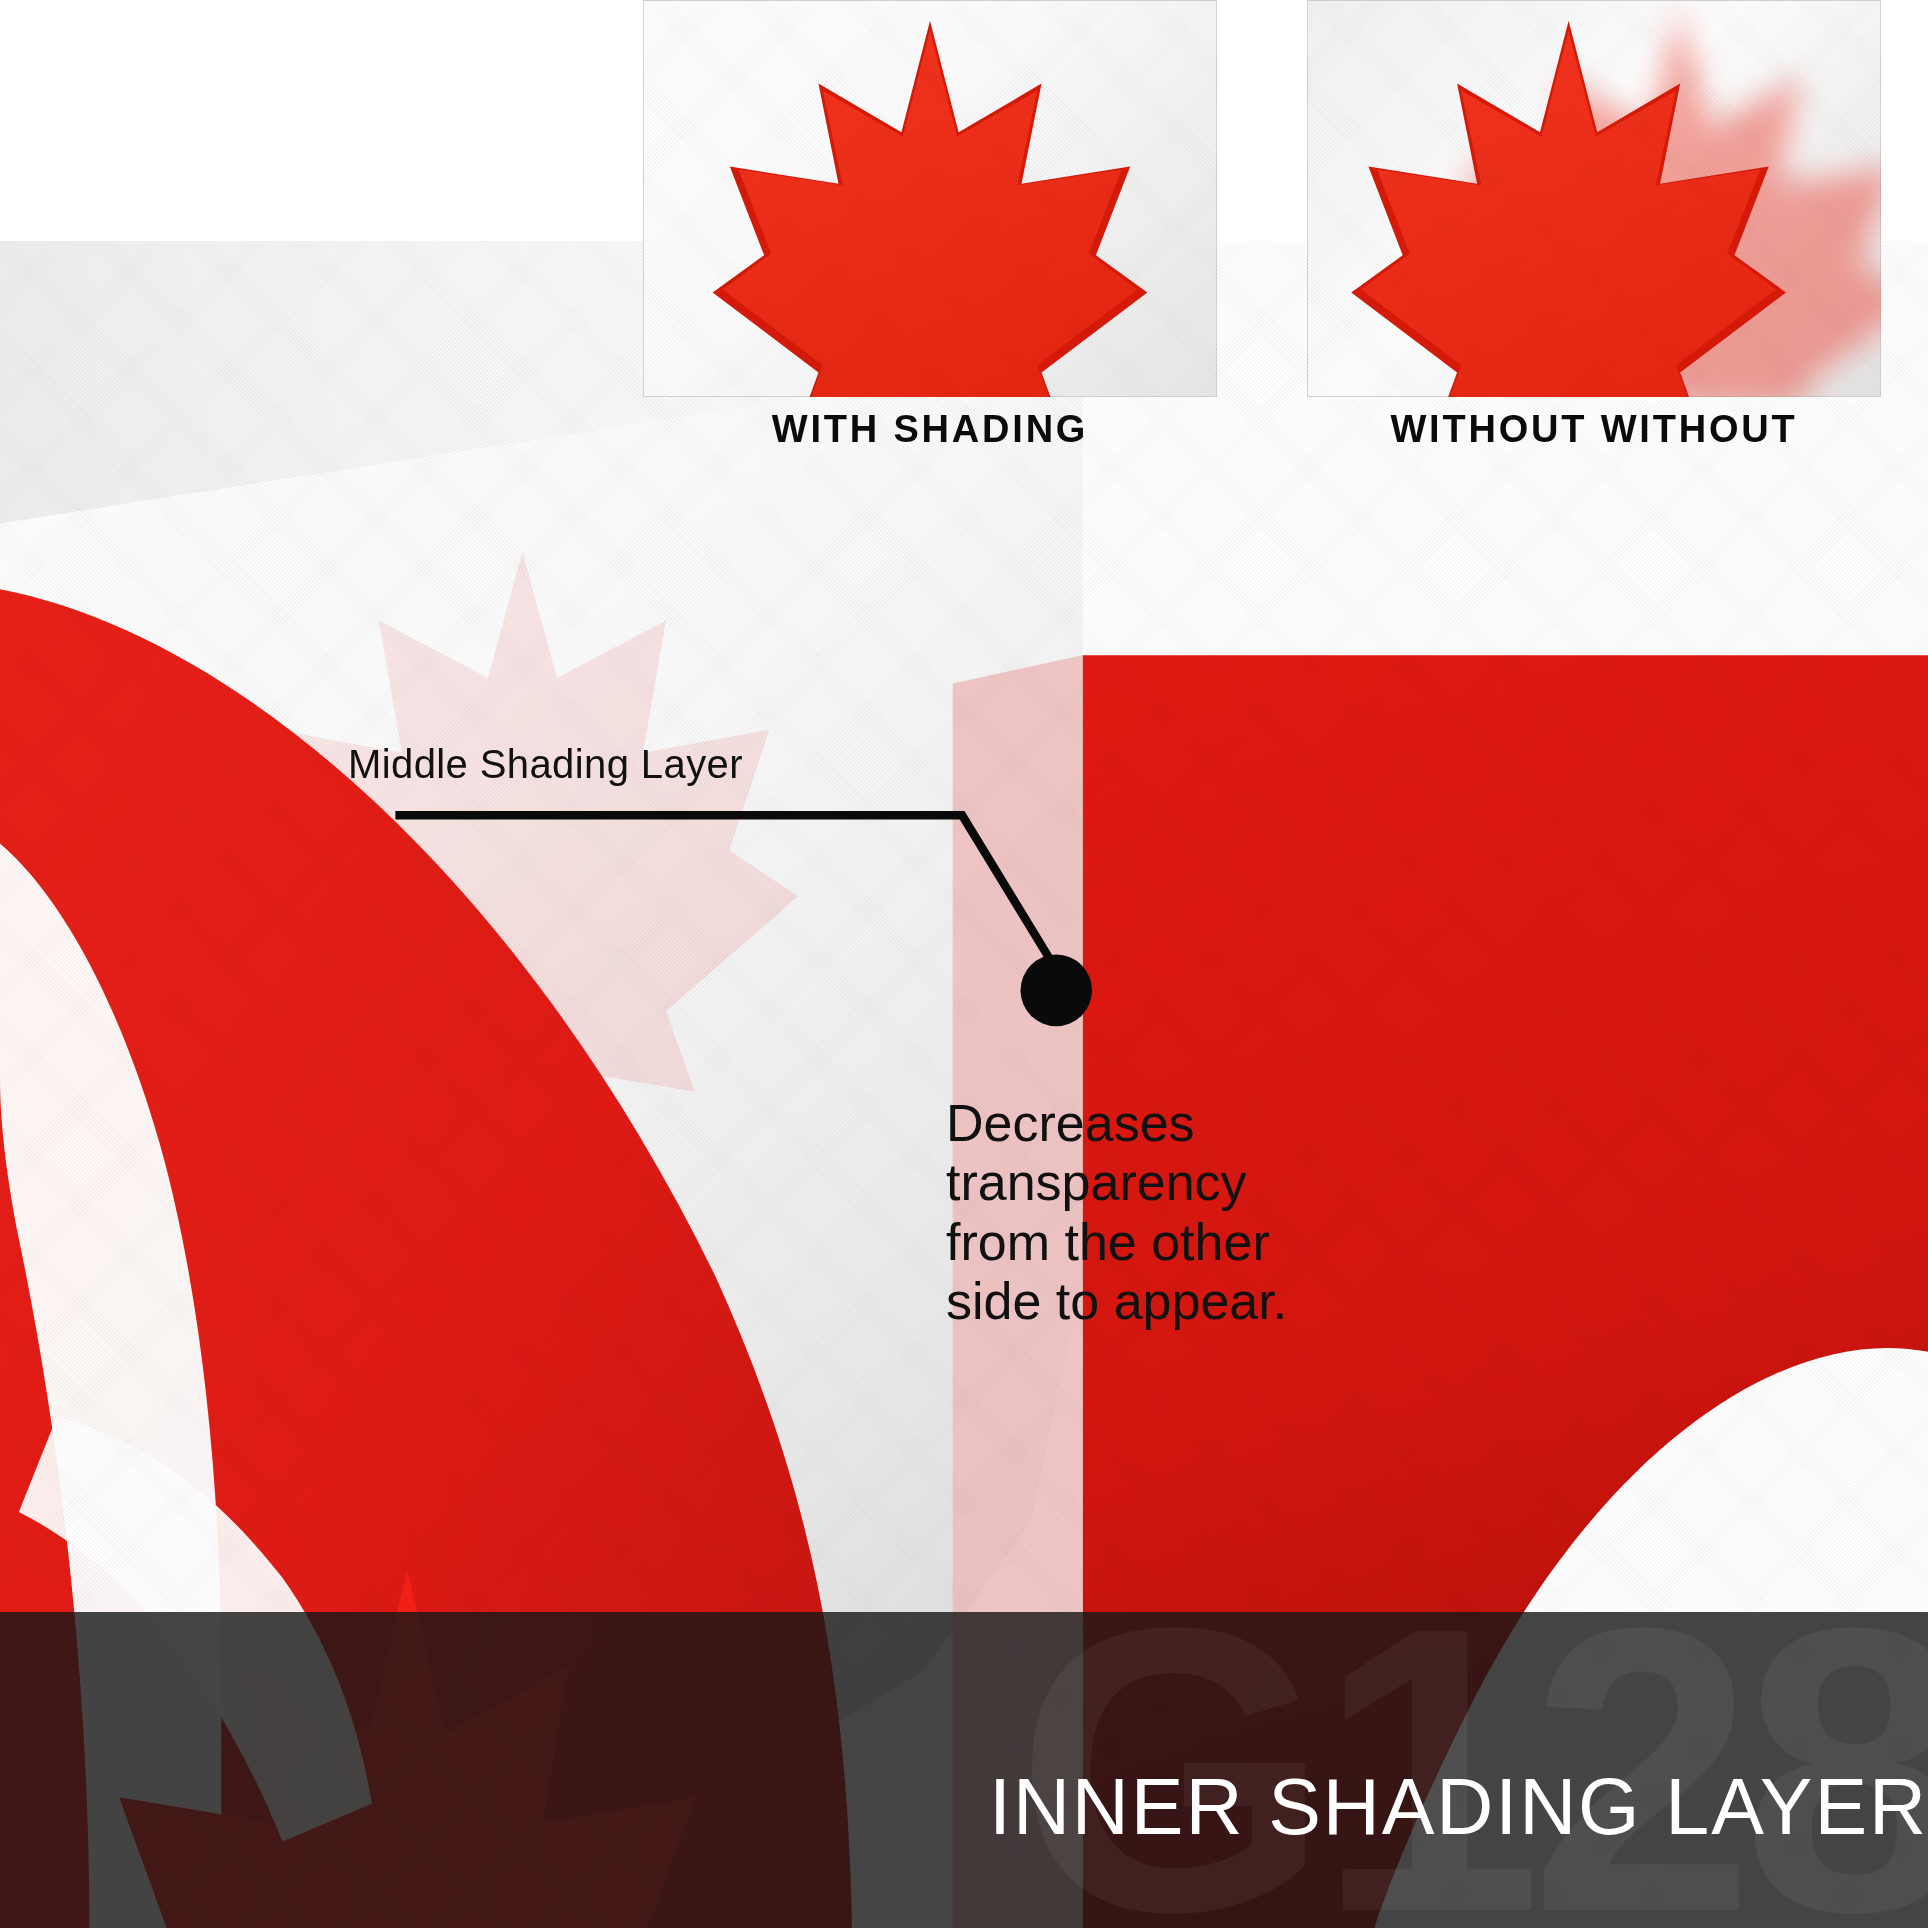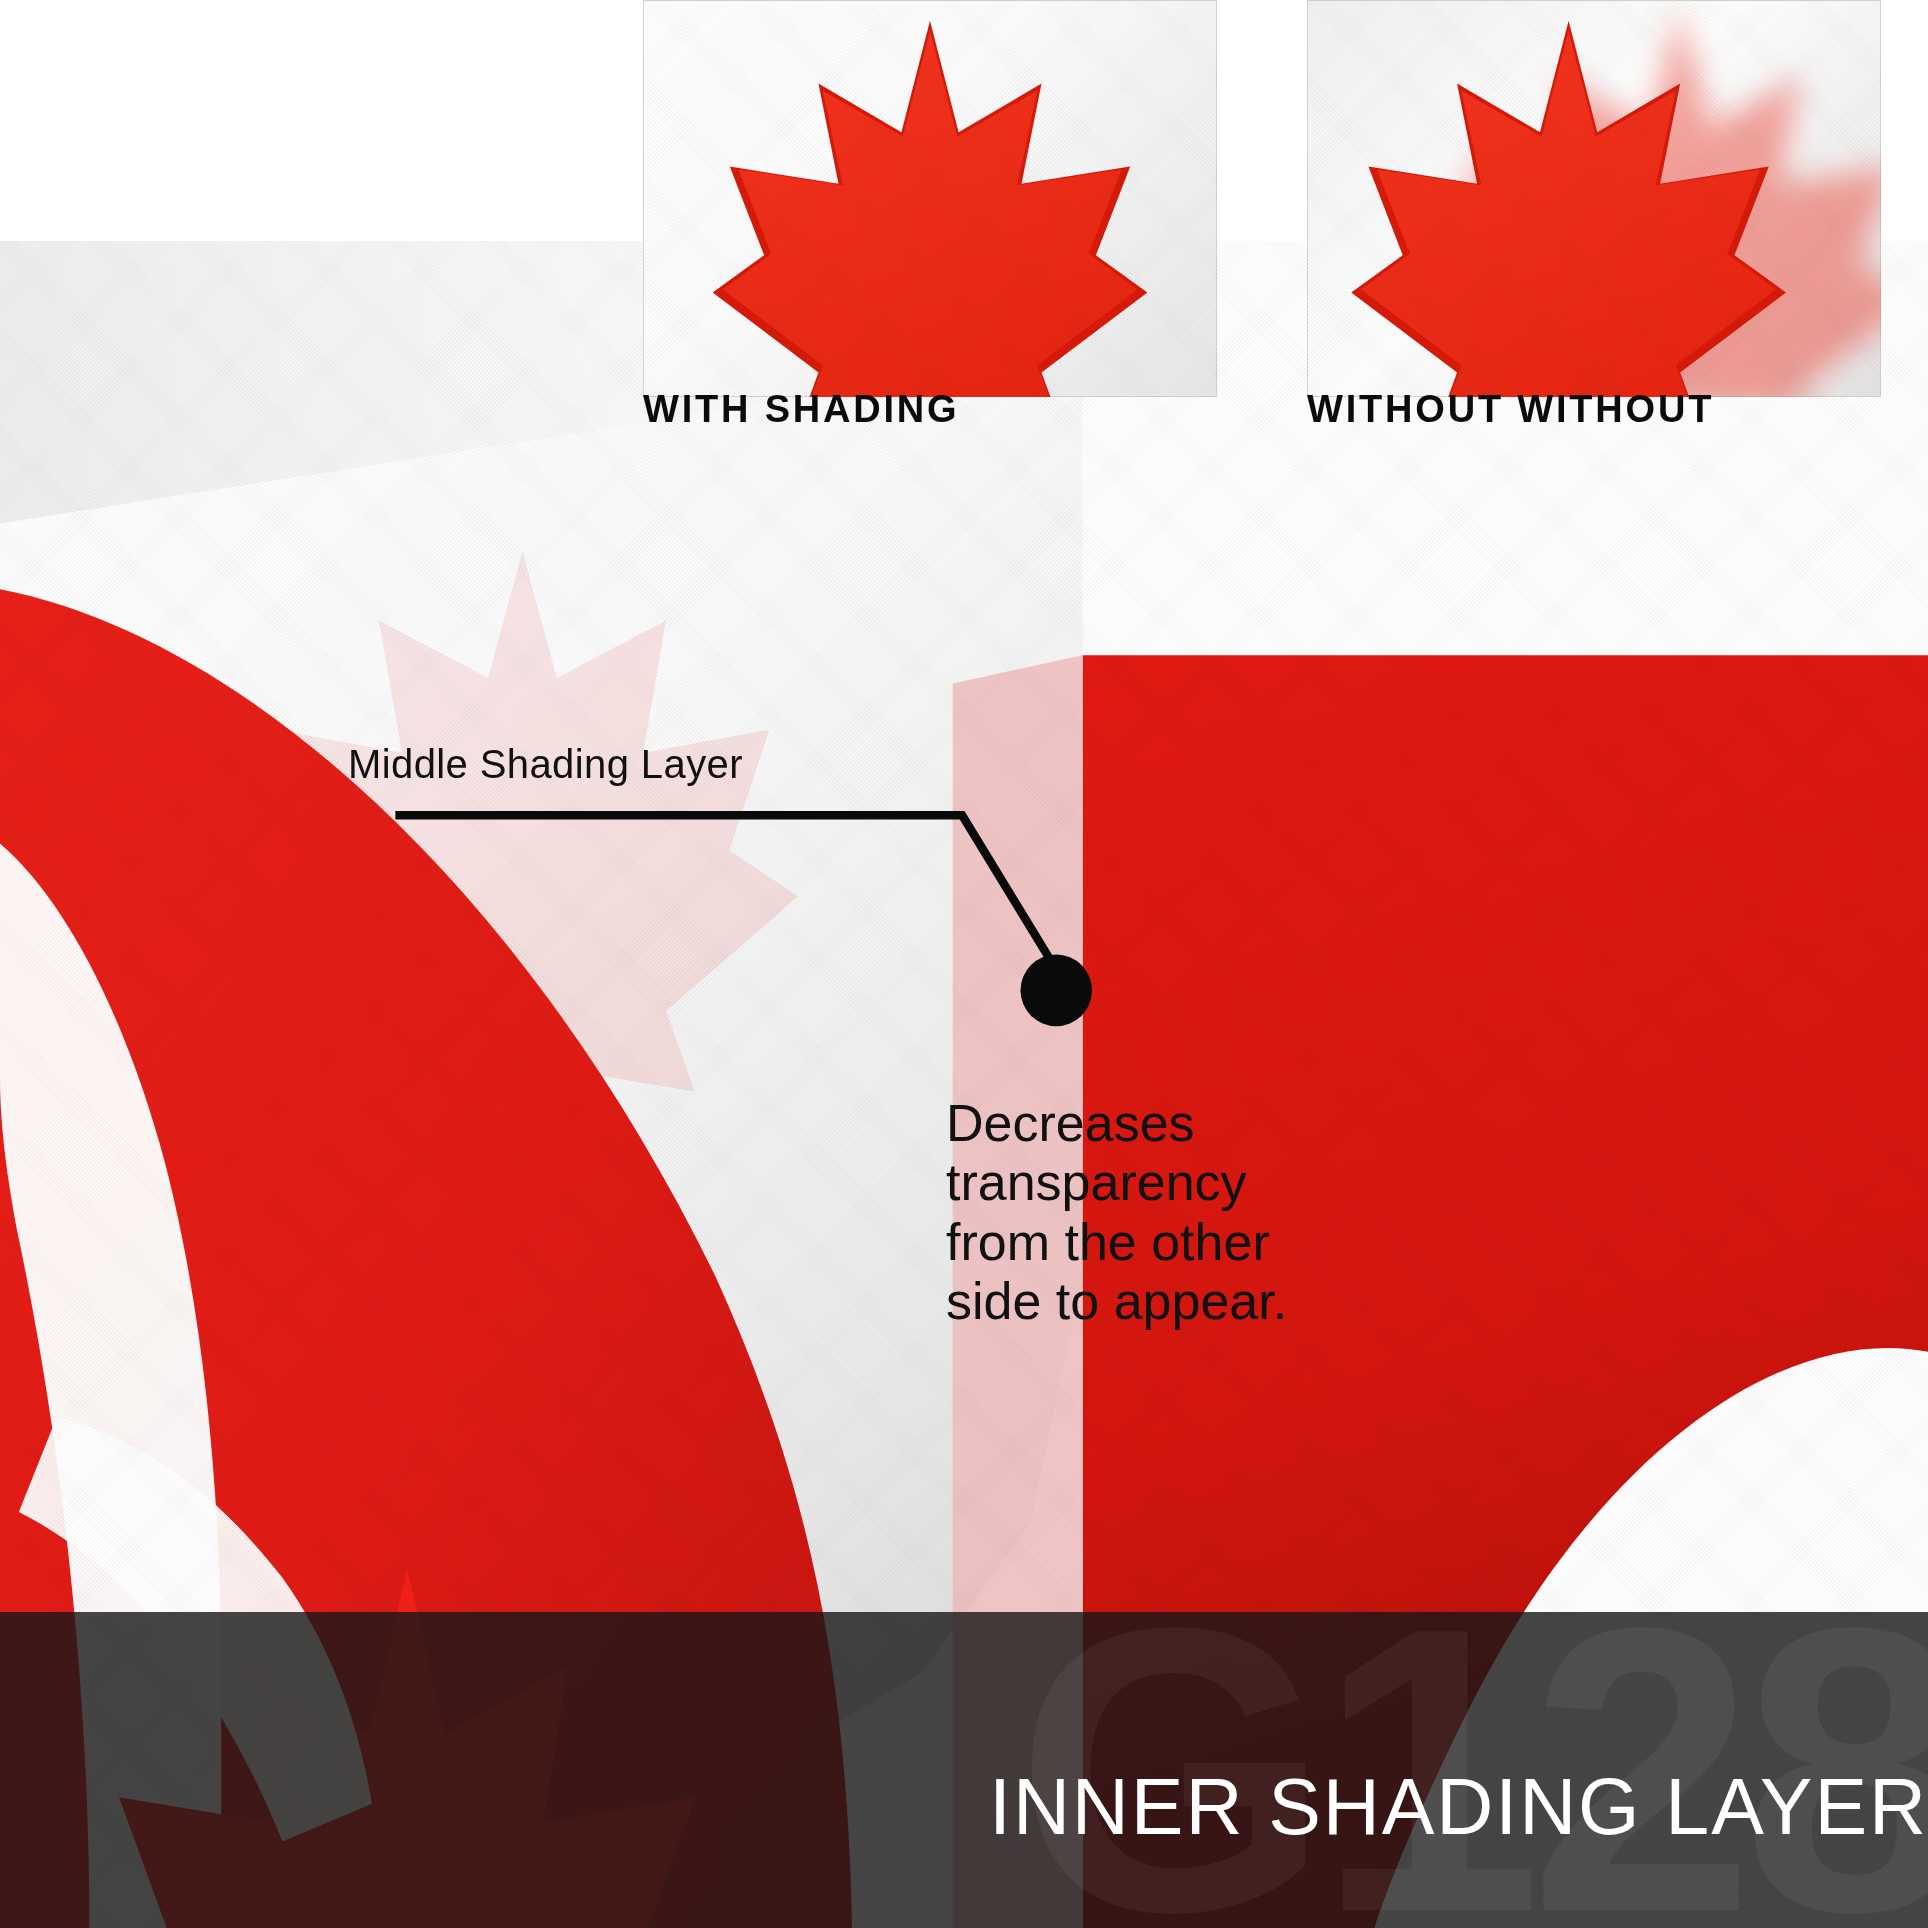--- a/index.html
+++ b/index.html
@@ -29,23 +29,23 @@
 
   
   .ghost{
     position:absolute;
     filter:blur(15px);
     opacity:.55;
   }
 
   .thumb-label{
     position:absolute;
-    top:388px;
+    top:408px;
     width:574px;
-    text-align:left;
+    text-align:center;
     font-family:"Liberation Sans", sans-serif;
     font-size:38px;
     font-weight:700;
     letter-spacing:2.8px;
     color:#0b0b0b;
   }
   .thumb-label.left{left:643px;}
   .thumb-label.right{left:1307px;}
 
   

